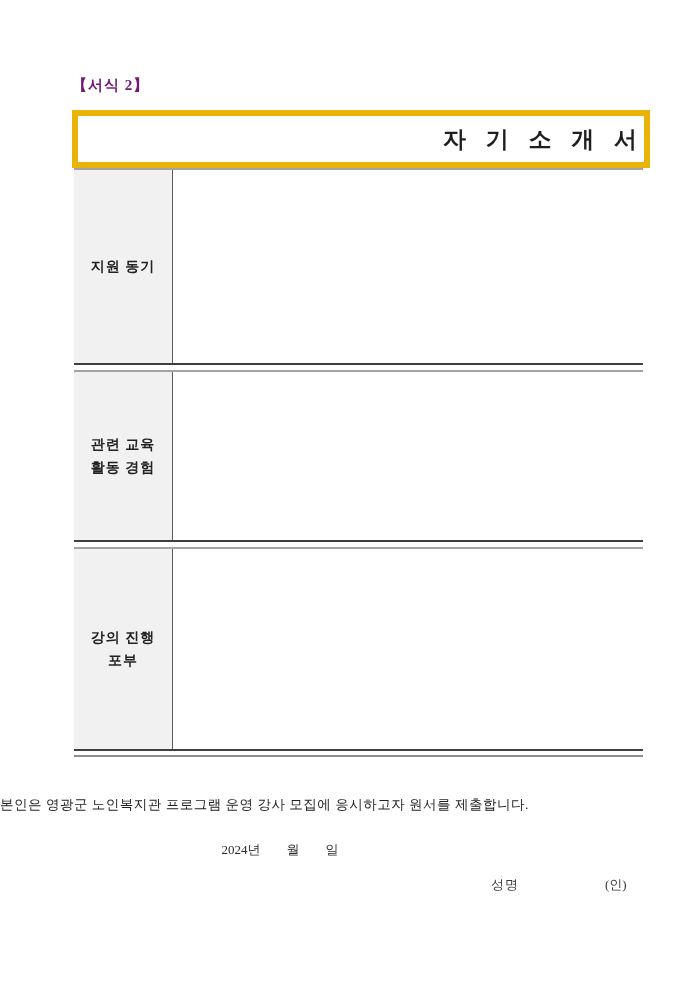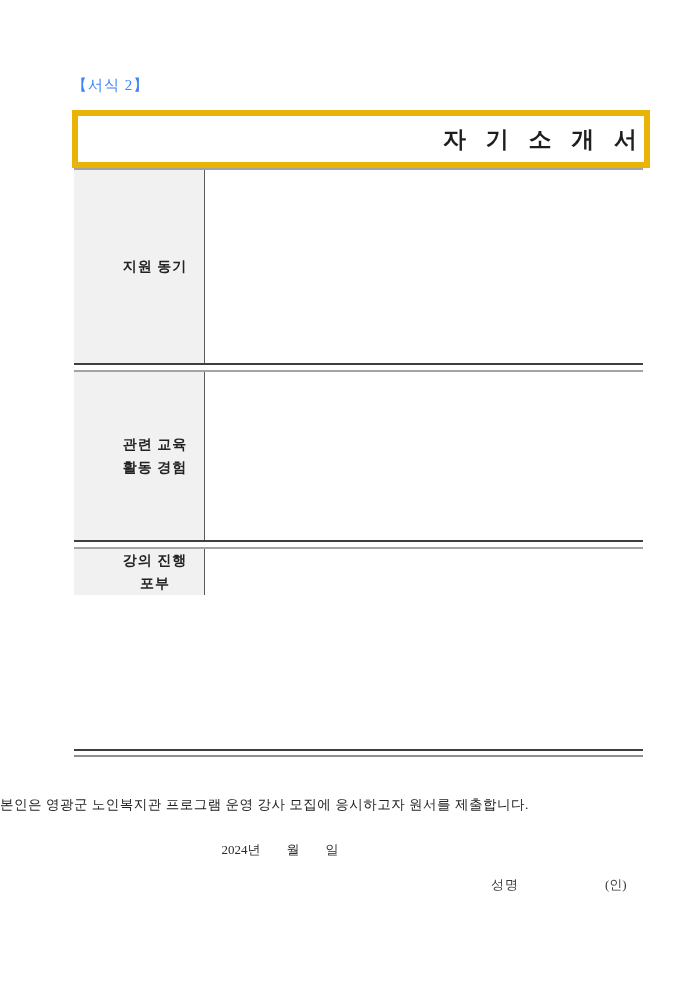--- a/index.html
+++ b/index.html
@@ -14,23 +14,23 @@
     width: 700px;
     height: 990px;
     background: #ffffff;
     overflow: hidden;
   }
   .form-tag {
     position: absolute;
     left: 72px;
     top: 76px;
     font-size: 15px;
-    font-weight: 400;
+    font-weight: 700;
     letter-spacing: 1px;
-    color: #3b82f6;
+    color: #701a75;
   }
   .title-box {
     position: absolute;
     left: 72px;
     top: 110px;
     width: 566px;
     height: 46px;
     border: 6px solid #eab308;
     display: flex;
     align-items: center;
@@ -69,32 +69,31 @@
   .hline-bottom-gray {
     height: 2px;
     background: #8f8f8f;
   }
   .trow {
     display: flex;
     align-items: stretch;
   }
   .trow.r1 { height: 193px; }
   .trow.r2 { height: 168px; }
-  .trow.r3 { height: 200px; flex-direction: column; }
+  .trow.r3 { height: 200px; }
   .label-cell {
     width: 98px;
     min-width: 98px;
     background: #f1f1f1;
     border-right: 1px solid #5a5a5a;
     display: flex;
     flex-direction: column;
     align-items: center;
     justify-content: center;
     text-align: center;
-    padding-left: 32px;
   }
   .label-cell span {
     font-size: 14px;
     font-weight: 700;
     color: #222;
     line-height: 1.65;
     letter-spacing: 1px;
     white-space: pre;
   }
   .content-cell {

